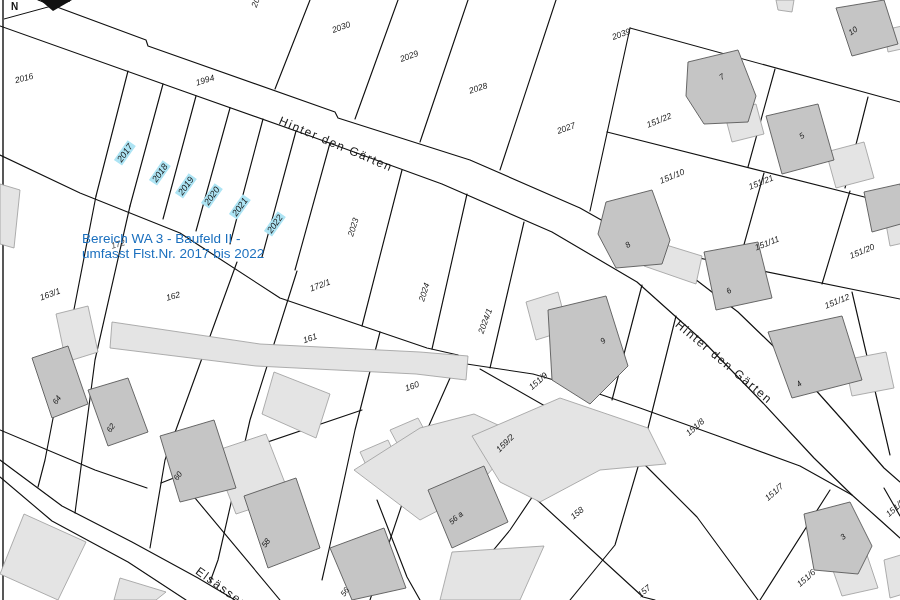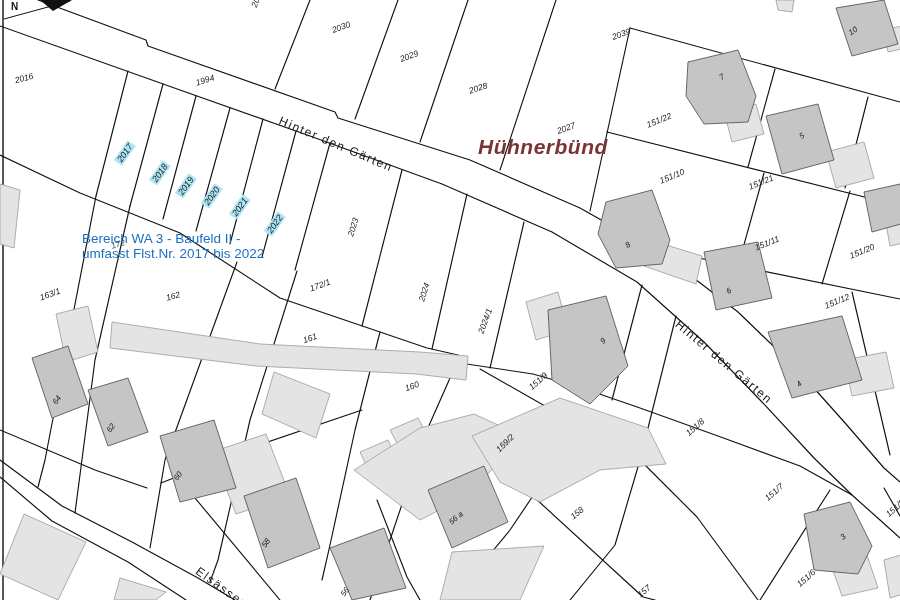--- a/index.html
+++ b/index.html
@@ -193,20 +193,19 @@
       <span class="lbl k-highlight" style="left: 160px; top: 173px; transform: translate(-50%, -50%) rotate(-55deg);">2018</span>
       <span class="lbl k-highlight" style="left: 186px; top: 186px; transform: translate(-50%, -50%) rotate(-55deg);">2019</span>
       <span class="lbl k-highlight" style="left: 212px; top: 196px; transform: translate(-50%, -50%) rotate(-55deg);">2020</span>
       <span class="lbl k-highlight" style="left: 240px; top: 207px; transform: translate(-50%, -50%) rotate(-55deg);">2021</span>
       <span class="lbl k-highlight" style="left: 275px; top: 224px; transform: translate(-50%, -50%) rotate(-55deg);">2022</span>
       <span class="lbl k-street" style="left: 336px; top: 144px; transform: translate(-50%, -50%) rotate(23deg);">Hinter den Gärten</span>
       <span class="lbl k-street" style="left: 724px; top: 362px; transform: translate(-50%, -50%) rotate(40deg);">Hinter den Gärten</span>
       <span class="lbl k-street" style="left: 221px; top: 587px; transform: translate(-50%, -50%) rotate(36deg);">Elsässer</span>
     </div>
 
-  <div class="place-name">Hühnerbünd</div>
 
   <div class="annotation">
     <div>Bereich WA 3 - Baufeld II -</div>
     <div>umfasst Flst.Nr. 2017 bis 2022</div>
   </div>
 
 </div>
 
 </body></html>

